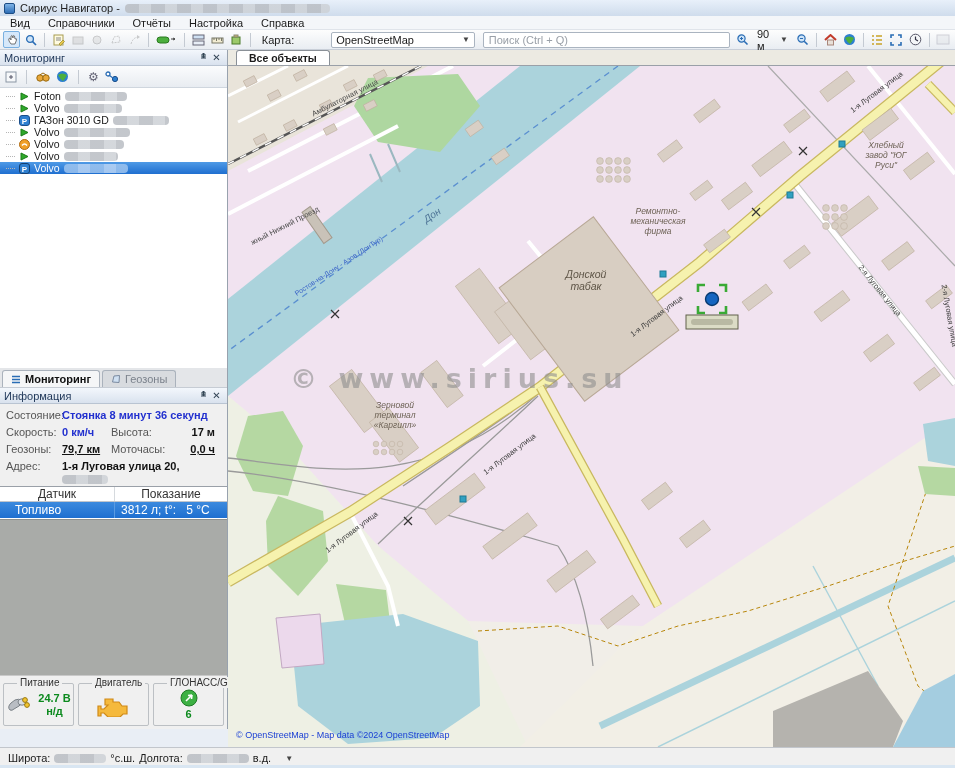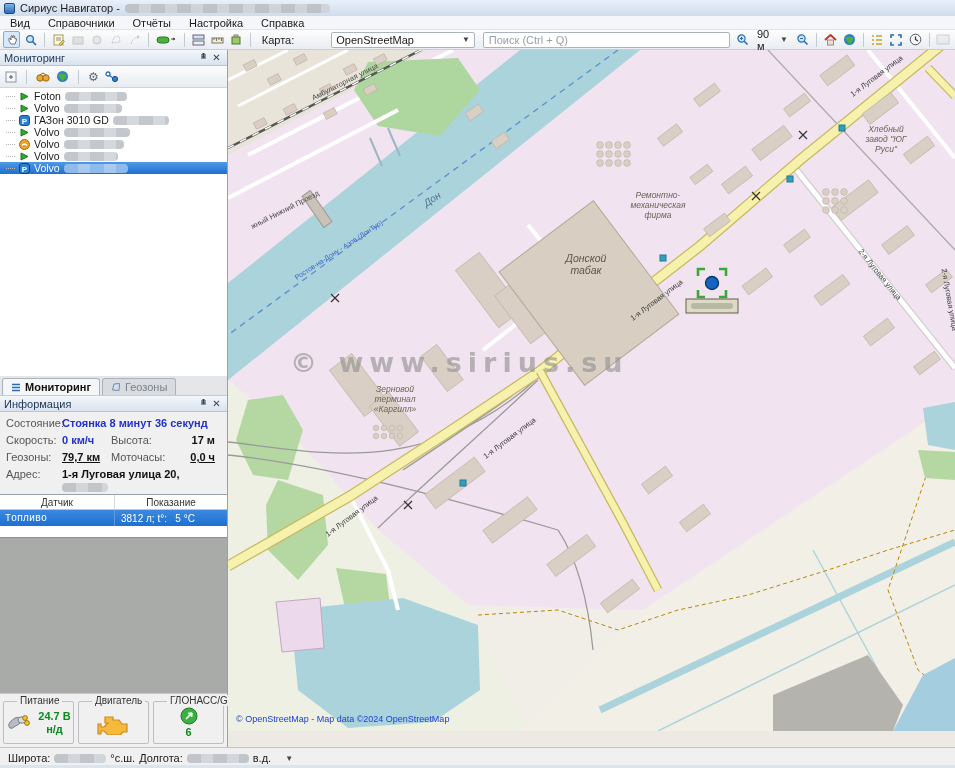--- a/index.html
+++ b/index.html
@@ -55,27 +55,27 @@
     border: 1px solid #aab2bc; border-bottom: none; border-radius: 3px 3px 0 0; background: #d8dbdf; color: #7b828c; }
   .tab.act { background: #f5f6f7; color: #111; font-weight: bold; }
   .info { height: 82px; background: #f0f0f0; padding: 5px 6px 0 6px;
     display: grid; grid-template-columns: 56px 1fr 58px 52px; row-gap: 5px; align-content: start; }
   .ilab { color: #555; }
   .ival { font-weight: bold; color: #111; }
   .blue { color: #2230cf; }
   .und { text-decoration: underline; }
   .right { text-align: right; padding-right: 6px; }
   .span3 { grid-column: 2 / 5; }
-  .senstable { height: 43px; border-top: 1px solid #9aa0a8; background: #fff; font-size: 10px; }
+  .senstable { height: 33px; border-top: 1px solid #9aa0a8; background: #fff; font-size: 12px; }
   .shead { height: 15px; display: flex; border-bottom: 1px solid #c2c6cc; color: #333; }
   .shead div { display:flex; align-items:center; justify-content:center; }
   .sc1 { width: 115px; border-right: 1px solid #d6dade; }
   .sc2 { flex: 1; }
   .srow { height: 16px; display: flex; background: linear-gradient(#3c8ade,#1e6fd0); color: #fff; }
-  .srow .sc1 { display:flex; align-items:center; padding-left: 5px; border-right: 1px solid #5a9be2; font-family: Liberation Mono, monospace; }
+  .srow .sc1 { display:flex; align-items:center; padding-left: 15px; border-right: 1px solid #5a9be2; }
   .srow .sc2 { display:flex; align-items:center; padding-left: 6px; white-space: pre; }
   .grayarea { height: 156px; background: #a9aba8; border-top: 1px solid #8f918e; }
   .gauges { height: 54px; background: #f0f0f0; border-top: 1px solid #c9c9c9;
     display: flex; gap: 4px; padding: 7px 3px 3px 3px; }
   .gbox { position: relative; border: 1px solid #bcc0c4; border-radius: 2px; flex: 1;
     display: flex; align-items: center; justify-content: center; gap: 6px; }
   .glabel { position: absolute; top: -7px; left: 13px; background: #f0f0f0; padding: 0 3px; font-size: 10px; color: #333; }
   .gvals { display: flex; flex-direction: column; align-items: center; gap: 1px; }
   .green { color: #0c8a1e; font-weight: bold; }
 
@@ -83,21 +83,21 @@
   .maparea { flex: 1; display: flex; flex-direction: column; min-width: 0; background: #eceae2; }
   .tabstrip { height: 16px; display: flex; align-items: flex-end; padding-left: 8px; border-bottom: 1px solid #9aa0a8; }
   .maptab { height: 15px; background: #fff; border: 1px solid #8a9097; border-bottom: none;
     border-radius: 3px 3px 0 0; padding: 0 12px; display: flex; align-items: center; font-weight: bold; font-size: 10.5px; }
   .mapwrap { flex: 1; position: relative; }
   .mapwrap svg { display: block; }
 
   
   .statusbar { height: 21px; background: #f0f0f0; border-top: 1px solid #c2c6cc;
     display: flex; align-items: center; padding: 0 8px; gap: 4px;
-    box-shadow: inset 0 -3px 0 #d9e6f2; }
+    box-shadow: inset 0 -3px 0 #d9e6f2; margin-top: 18px; }
 </style>
 </head>
 <body>
 
 <div class="window">
 
   <div class="titlebar">
     <div class="appicon"></div>
     <span>Сириус Навигатор -</span>
     <span class="redact" style="width:205px"></span>
@@ -433,20 +433,25 @@
               <circle cx="9" cy="9" r="8" fill="#3cb043" stroke="#1f7a26"></circle>
               <path d="M6,12 L12,6 M12,6 l-4,0.5 M12,6 l-0.5,4" stroke="#fff" stroke-width="1.6" fill="none"></path>
             </svg>
             <span class="green">6</span>
           </div>
         </div>
       </div>
     </div>
 
     <div class="maparea">
+      <div class="tabstrip">
+        <div class="maptab">
+          <span>Все объекты</span>
+        </div>
+      </div>
       <div class="mapwrap">
         <svg width="727" height="681" viewBox="0 0 727 681">
 
           <rect x="0" y="0" width="727" height="681" fill="#f1eee8"></rect>
 
           <polygon points="0,0 727,0 727,352 415,560 240,555 150,480 60,380 0,330" fill="#f1e3f0"></polygon>
 
           <polygon points="0,0 200,0 0,105" fill="#e9e4da"></polygon>
           <path d="M225,0 L20,105" stroke="#fff" stroke-width="4"></path>
           <path d="M120,0 L10,56" stroke="#fff" stroke-width="3"></path>

